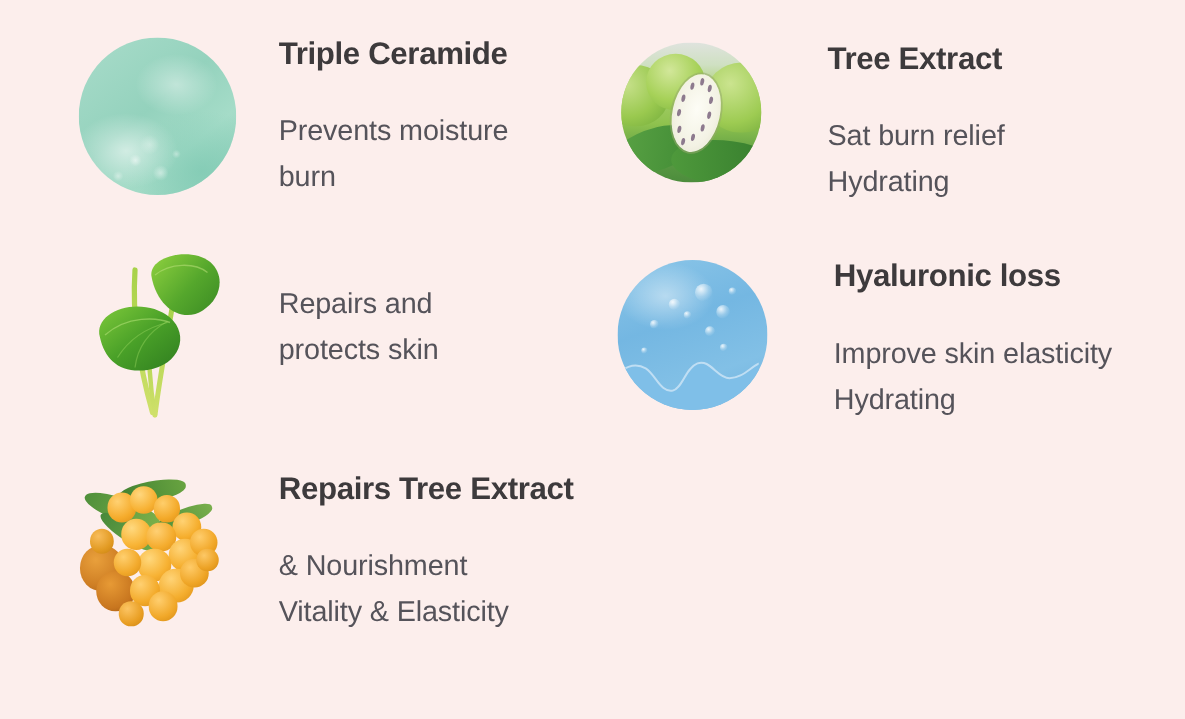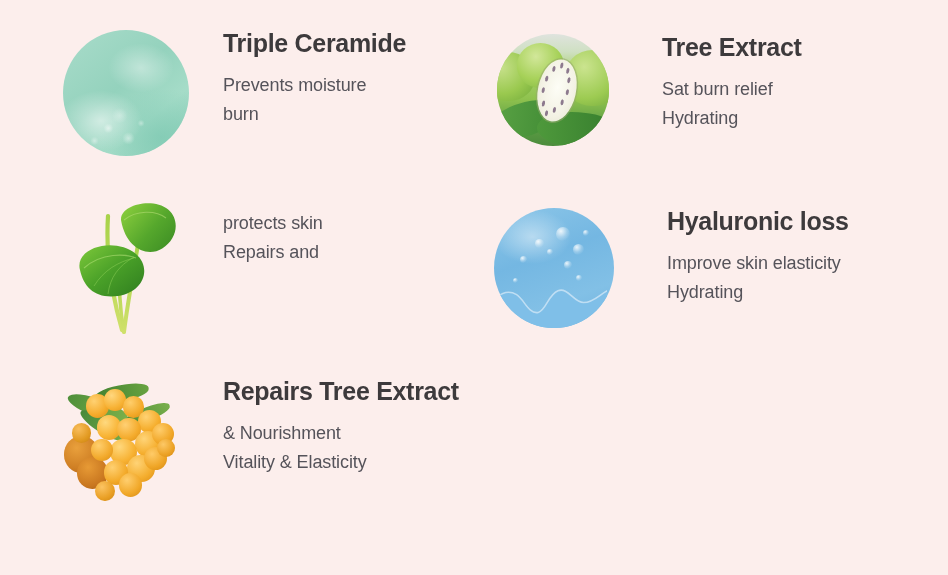--- a/index.html
+++ b/index.html
@@ -102,22 +102,22 @@
 
   .title {
     font-size:25px;
     font-weight:700;
     color:#3d3a3c;
     letter-spacing:-0.3px;
     line-height:1.1;
     white-space:nowrap;
   }
   .desc {
-    margin-top:13px;
-    font-size:18px;
+    margin-top:28px;
+    font-size:23px;
     font-weight:400;
     color:#55535a;
     line-height:1.62;
     letter-spacing:-0.1px;
   }
   .desc .ln { display:block; white-space:nowrap; }
 </style>
 </head>
 <body>
 
@@ -193,22 +193,22 @@
         <path d="M62 22 C62 6, 96 2, 110 16 C121 28, 116 46, 100 54 C84 62, 64 50, 62 22 Z" fill="url(#lg1)" transform="rotate(-6 86 32)"></path>
         <path d="M64 24 C76 14, 96 14, 106 22" stroke="#b9e07a" stroke-width="1.1" fill="none" opacity=".55"></path>
         <path d="M20 74 C14 52, 54 40, 76 58 C92 72, 84 96, 58 100 C36 103, 24 92, 20 74 Z" fill="url(#lg2)"></path>
         <path d="M24 72 C42 56, 66 58, 76 62" stroke="#bde880" stroke-width="1.2" fill="none" opacity=".5"></path>
         <path d="M34 90 C44 74, 58 66, 74 62" stroke="#9fdd63" stroke-width="1" fill="none" opacity=".4"></path>
         <path d="M48 98 C50 82, 58 70, 74 61" stroke="#9fdd63" stroke-width="1" fill="none" opacity=".4"></path>
       </svg>
     </div>
     <div class="copy gap-cica">
       <div class="desc">
+        <span class="ln">Repairs and</span>
         <span class="ln">protects skin</span>
-        <span class="ln">Repairs and</span>
       </div>
     </div>
   </div>
 
   <div class="item pos-r2c2">
     <div class="media circ m-hyal">
       <div class="tex-blue">
         <div class="bub" style="left:52%;top:16%;width:14px;height:14px;"></div>
         <div class="bub" style="left:66%;top:30%;width:11px;height:11px;"></div>
         <div class="bub" style="left:34%;top:26%;width:9px;height:9px;"></div>

